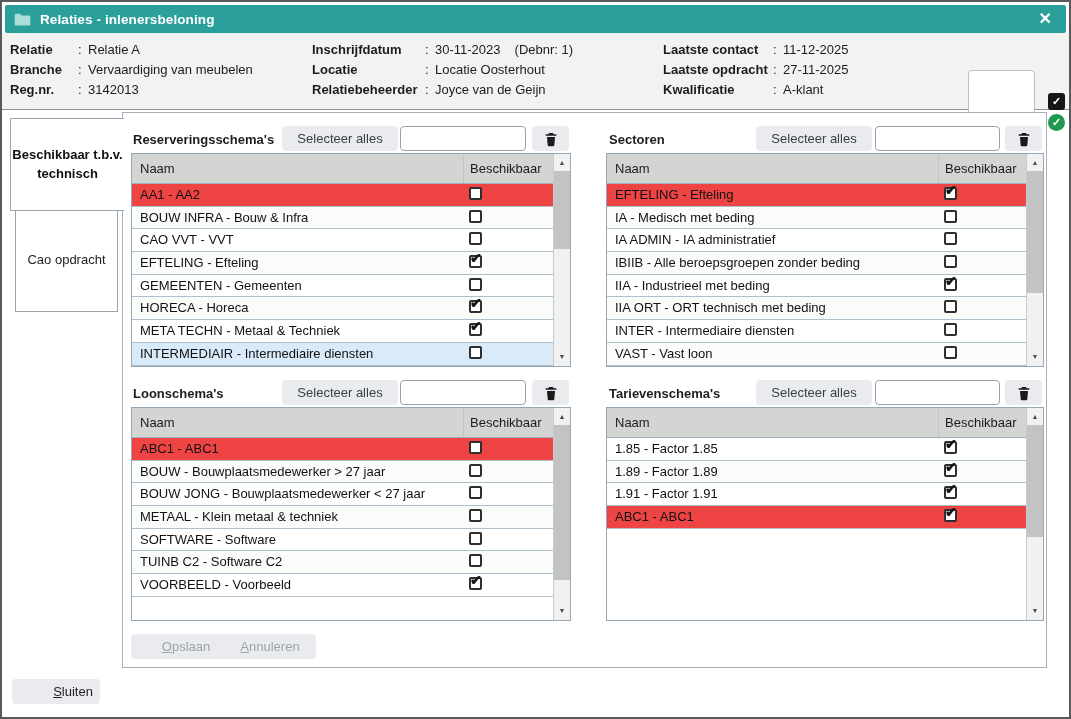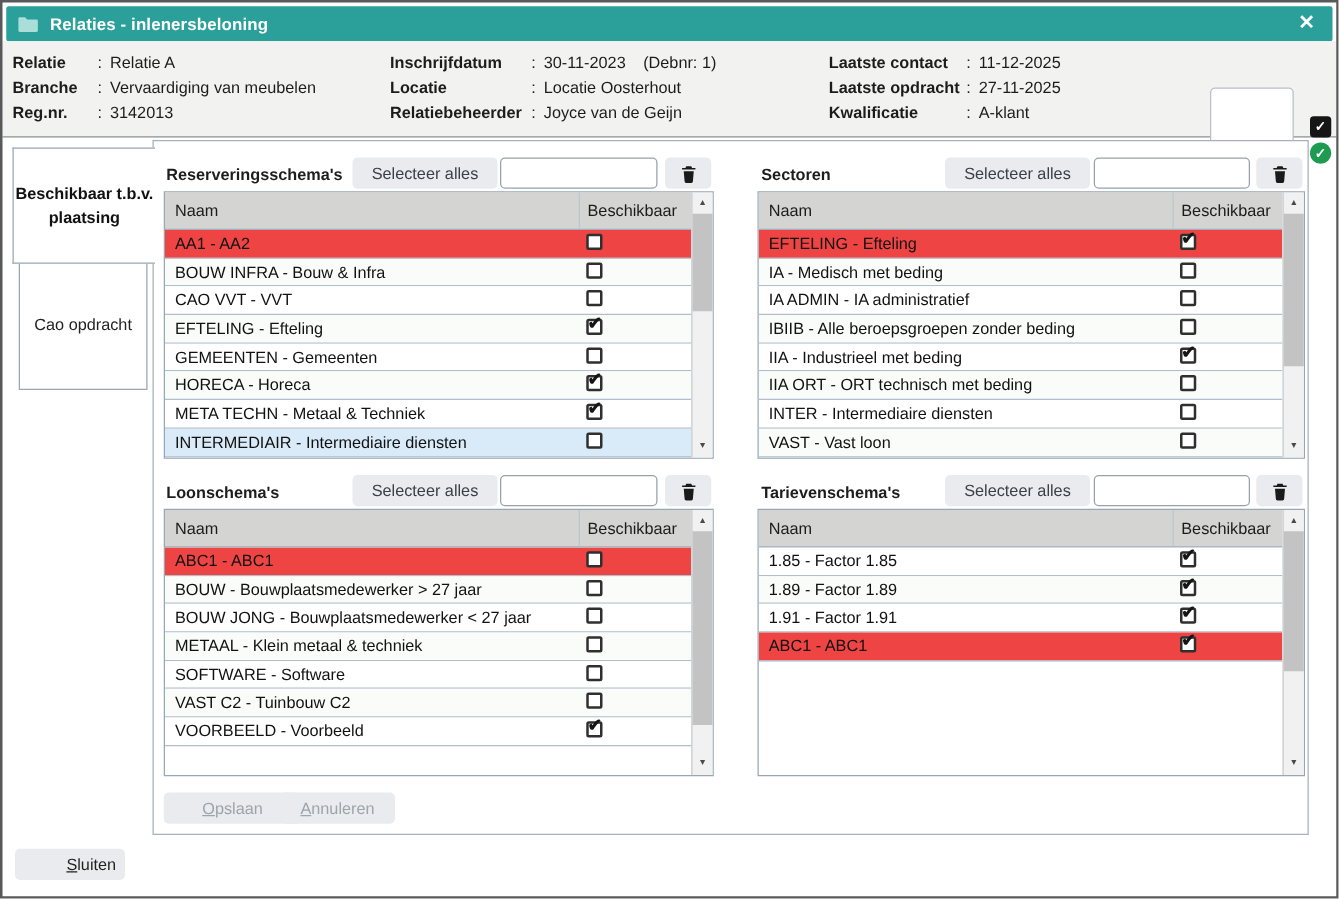--- a/index.html
+++ b/index.html
@@ -149,21 +149,21 @@
       </div>
       <div class="hrow">
         <span class="hlabel">Kwalificatie</span><span class="hsep">:</span><span class="hval">A-klant</span>
       </div>
     </div>
     <div class="photo"></div>
     <div class="badge badge-black"></div>
     <div class="badge badge-green"></div>
   </div>
 
-  <div class="tab tab-active">Beschikbaar t.b.v. plaatsing</div>
+  <div class="tab tab-active">Beschikbaar t.b.v. technisch</div>
   <div class="tab tab-inactive">Cao opdracht</div>
 
   <div class="panel">
 
     <div class="ptitle" style="left:10px;top:19px">Reserveringsschema's</div>
     <button class="btn" style="left:159px;top:13px;width:116px">Selecteer alles</button>
     <input class="filter" style="left: 277px; top: 13px; width: 126px;" value="">
     <button class="btn icon-btn" style="left:409px;top:13px;width:37px">
       <svg viewBox="0 0 24 24">
           <path d="M9 3h6l1 2h4v2H4V5h4l1-2zm-3 6h12l-1 12a2 2 0 0 1-2 2H9a2 2 0 0 1-2-2L6 9z"></path>
@@ -321,21 +321,21 @@
             <span class="row-name">METAAL - Klein metaal &amp; techniek</span>
             <span class="checkbox"></span>
           </div>
 
           <div class="list-row">
             <span class="row-name">SOFTWARE - Software</span>
             <span class="checkbox"></span>
           </div>
 
           <div class="list-row">
-            <span class="row-name">VAST C2 - Tuinbouw C2</span>
+            <span class="row-name">TUINB C2 - Software C2</span>
             <span class="checkbox"></span>
           </div>
 
           <div class="list-row">
             <span class="row-name">VOORBEELD - Voorbeeld</span>
             <span class="checkbox checked"></span>
           </div>
 
       </div>
       <div class="scrollbar">

